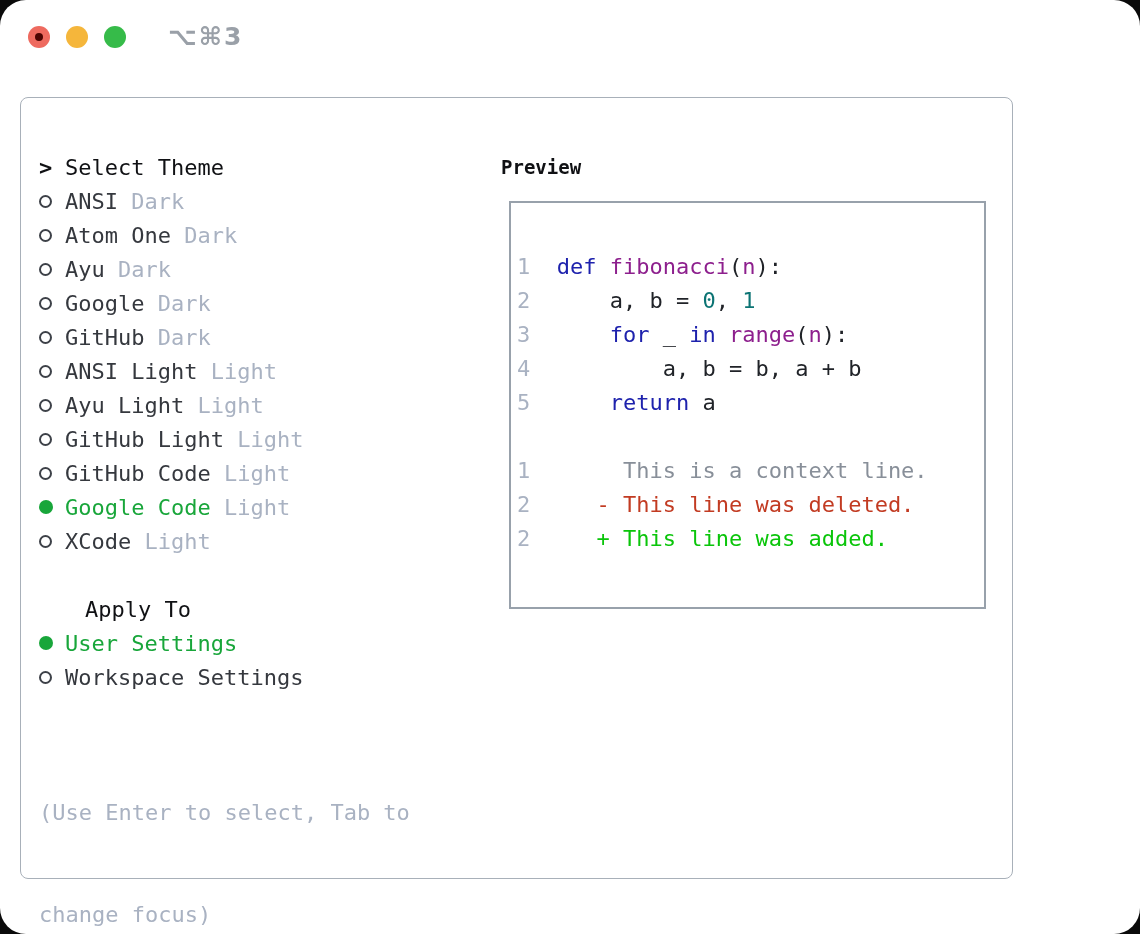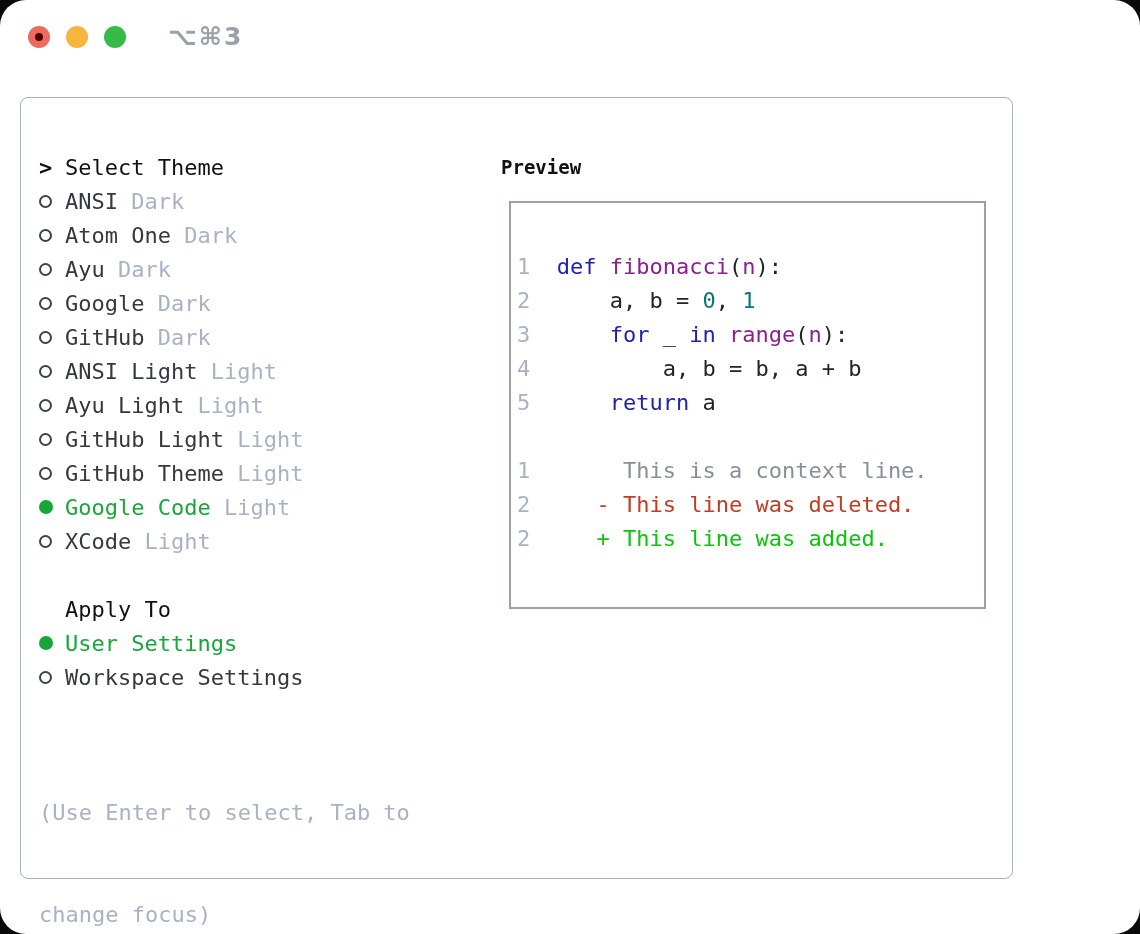--- a/index.html
+++ b/index.html
@@ -53,21 +53,21 @@
   .bullet-cell{width:26px;display:flex;align-items:center;flex:0 0 26px;}
   .ring{width:13px;height:13px;border:2px solid #3d4148;border-radius:50%;}
   .ring.sel{width:14px;height:14px;border:none;background:var(--accent-green);}
   .prompt-cell{width:26px;flex:0 0 26px;font-weight:700;color:var(--heading);}
   .htext{font-weight:400;color:var(--heading);text-align:right;}
   .lbl{white-space:pre;}
   .tname{color:var(--text-primary);}
   .tname.sel{color:var(--accent-green);text-align:right;}
   .tvariant{color:var(--text-muted);}
   .indent26{width:26px;flex:0 0 26px;}
-  .apply-title{color:var(--heading);}
+  .apply-title{color:var(--heading);margin-left:20px;}
   .spacer34{height:34px;}
   .help{font-size:22px;line-height:34px;color:var(--text-muted);white-space:pre;}
   
   .preview-title{
     position:absolute;left:480px;top:52px;height:34px;display:flex;align-items:center;
     font-size:19px;font-weight:700;color:var(--heading);
   }
   .preview-box{
     position:absolute;left:488px;top:103px;width:477px;height:408px;
     border:2px solid var(--border-preview);background:#fff;
@@ -107,21 +107,21 @@
 
       <div id="theme-list">
           <div class="row"><span class="bullet-cell"><span class="ring"></span></span><span class="lbl"><span class="tname">ANSI</span><span class="tvariant"> Dark</span></span></div>
           <div class="row"><span class="bullet-cell"><span class="ring"></span></span><span class="lbl"><span class="tname">Atom One</span><span class="tvariant"> Dark</span></span></div>
           <div class="row"><span class="bullet-cell"><span class="ring"></span></span><span class="lbl"><span class="tname">Ayu</span><span class="tvariant"> Dark</span></span></div>
           <div class="row"><span class="bullet-cell"><span class="ring"></span></span><span class="lbl"><span class="tname">Google</span><span class="tvariant"> Dark</span></span></div>
           <div class="row"><span class="bullet-cell"><span class="ring"></span></span><span class="lbl"><span class="tname">GitHub</span><span class="tvariant"> Dark</span></span></div>
           <div class="row"><span class="bullet-cell"><span class="ring"></span></span><span class="lbl"><span class="tname">ANSI Light</span><span class="tvariant"> Light</span></span></div>
           <div class="row"><span class="bullet-cell"><span class="ring"></span></span><span class="lbl"><span class="tname">Ayu Light</span><span class="tvariant"> Light</span></span></div>
           <div class="row"><span class="bullet-cell"><span class="ring"></span></span><span class="lbl"><span class="tname">GitHub Light</span><span class="tvariant"> Light</span></span></div>
-          <div class="row"><span class="bullet-cell"><span class="ring"></span></span><span class="lbl"><span class="tname">GitHub Theme</span><span class="tvariant"> Light</span></span></div>
+          <div class="row"><span class="bullet-cell"><span class="ring"></span></span><span class="lbl"><span class="tname">GitHub Code</span><span class="tvariant"> Light</span></span></div>
           <div class="row"><span class="bullet-cell"><span class="ring sel"></span></span><span class="lbl"><span class="tname sel">Google Code</span><span class="tvariant"> Light</span></span></div>
           <div class="row"><span class="bullet-cell"><span class="ring"></span></span><span class="lbl"><span class="tname">XCode</span><span class="tvariant"> Light</span></span></div>
         </div>
 
       <div class="spacer34"></div>
 
       <div class="row">
         <span class="indent26"></span>
         <span class="apply-title">Apply To</span>
       </div>

